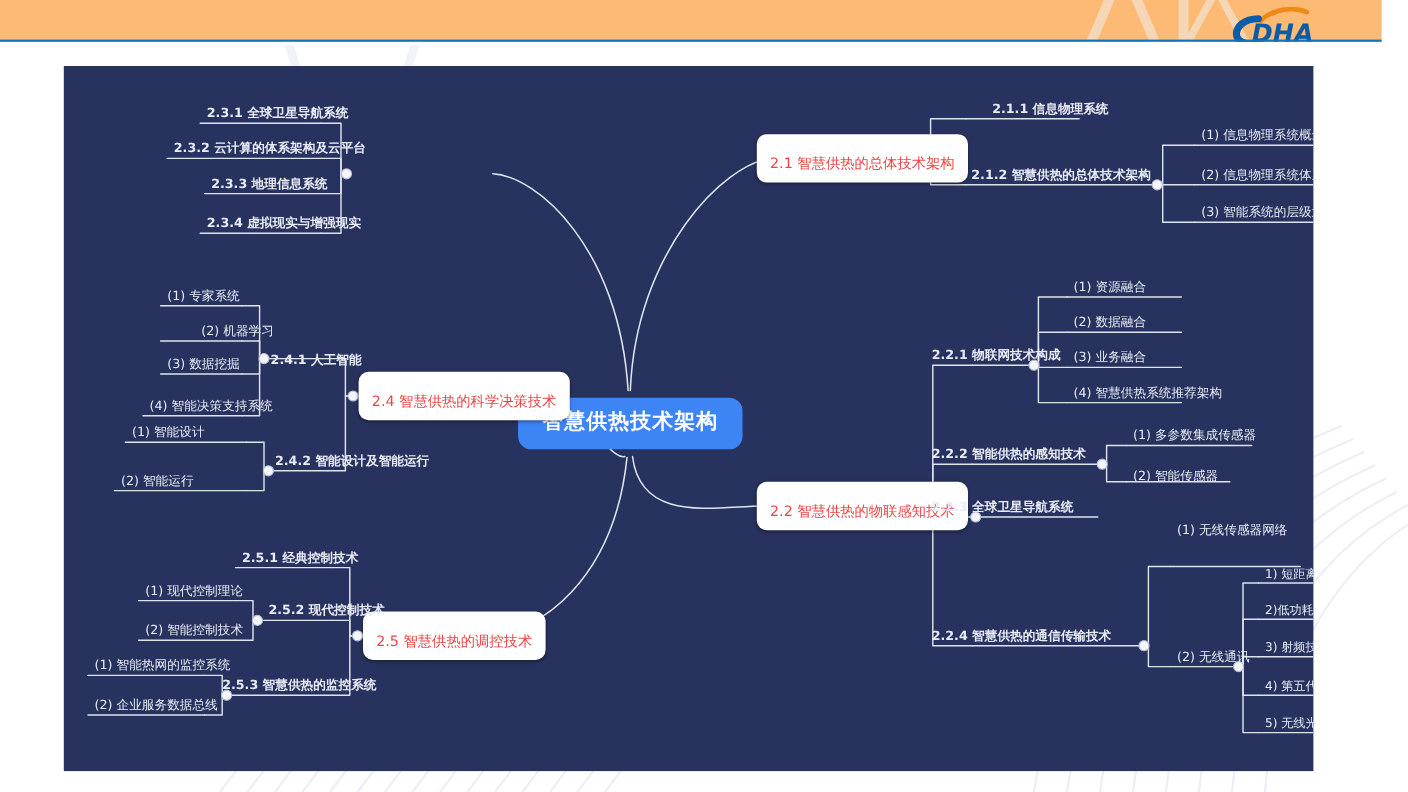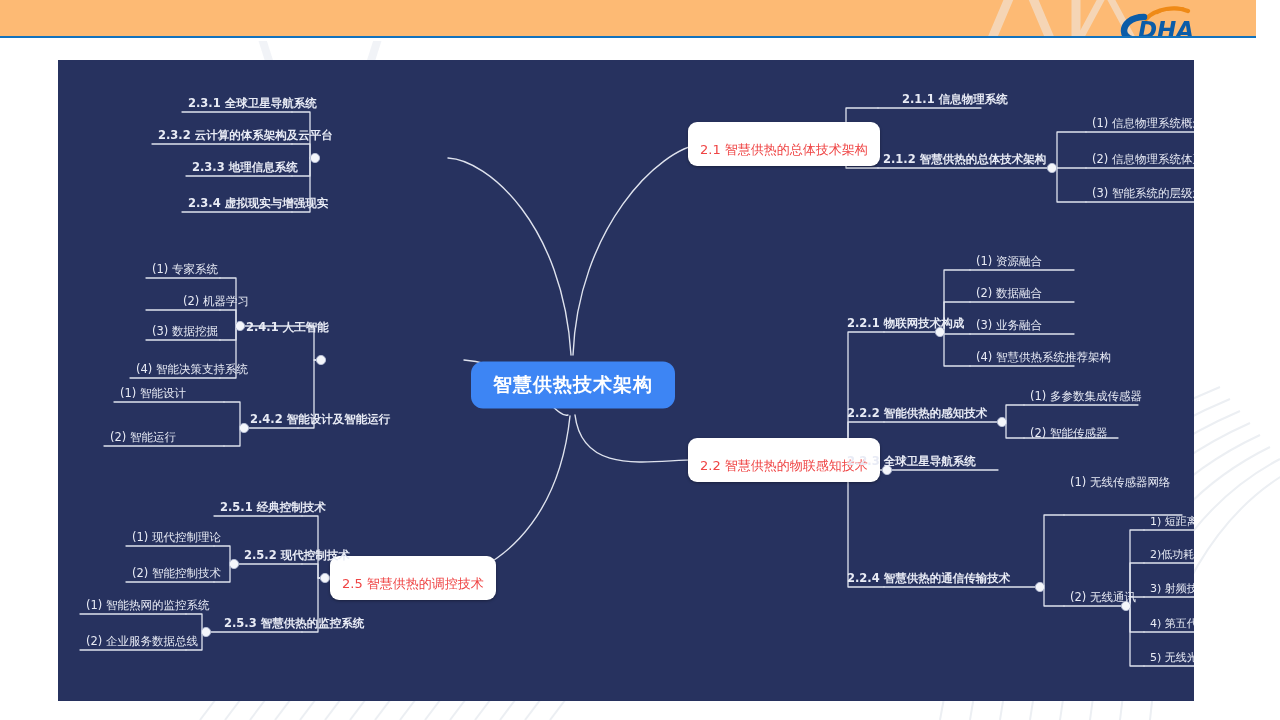--- a/index.html
+++ b/index.html
@@ -294,31 +294,32 @@
   <div class="node lvl4" style="left:1089px;top:503px;">2)低功耗广域网通信技术NB-IOT</div>
   <div class="node lvl4" style="left:1089px;top:537px;">3) 射频技术</div>
   <div class="node lvl4" style="left:1089px;top:572px;">4) 第五代移动通信技术</div>
   <div class="node lvl4" style="left:1089px;top:606px;">5) 无线光通信技术</div>
 
   <div class="node lvl2" style="left:127px;top:52px;">2.3.1 全球卫星导航系统</div>
   <div class="node lvl2" style="left:97px;top:84px;">2.3.2 云计算的体系架构及云平台</div>
   <div class="node lvl2" style="left:131px;top:116px;">2.3.3 地理信息系统</div>
   <div class="node lvl2" style="left:127px;top:152px;">2.3.4 虚拟现实与增强现实</div>
 
+  <div class="node lvl1" style="left:268px;top:300px;">2.4 智慧供热的科学决策技术</div>
   <div class="node lvl2" style="left:185px;top:276px;">2.4.1 人工智能</div>
   <div class="node lvl3" style="left:91px;top:218px;">(1) 专家系统</div>
   <div class="node lvl3" style="left:91px;top:250px;margin-left:31px;">(2) 机器学习</div>
   <div class="node lvl3" style="left:91px;top:280px;">(3) 数据挖掘</div>
   <div class="node lvl3" style="left:75px;top:318px;text-align:center;">(4) 智能决策支持系统</div>
   <div class="node lvl2" style="left:189px;top:368px;">2.4.2 智能设计及智能运行</div>
   <div class="node lvl3" style="left:59px;top:342px;">(1) 智能设计</div>
   <div class="node lvl3" style="left:49px;top:386px;">(2) 智能运行</div>
 
   <div class="node lvl1" style="left:272px;top:518px;">2.5 智慧供热的调控技术</div>
   <div class="node lvl2" style="left:159px;top:456px;">2.5.1 经典控制技术</div>
   <div class="node lvl2" style="left:183px;top:504px;">2.5.2 现代控制技术</div>
   <div class="node lvl3" style="left:71px;top:486px;">(1) 现代控制理论</div>
   <div class="node lvl3" style="left:71px;top:522px;">(2) 智能控制技术</div>
-  <div class="node lvl2" style="left:163px;top:572px;text-align:right;">2.5.3 智慧供热的监控系统</div>
+  <div class="node lvl2" style="left:141px;top:572px;text-align:right;">2.5.3 智慧供热的监控系统</div>
   <div class="node lvl3" style="left:25px;top:554px;">(1) 智能热网的监控系统</div>
   <div class="node lvl3" style="left:25px;top:590px;">(2) 企业服务数据总线</div>
 
 </div>
 
 </body></html>

